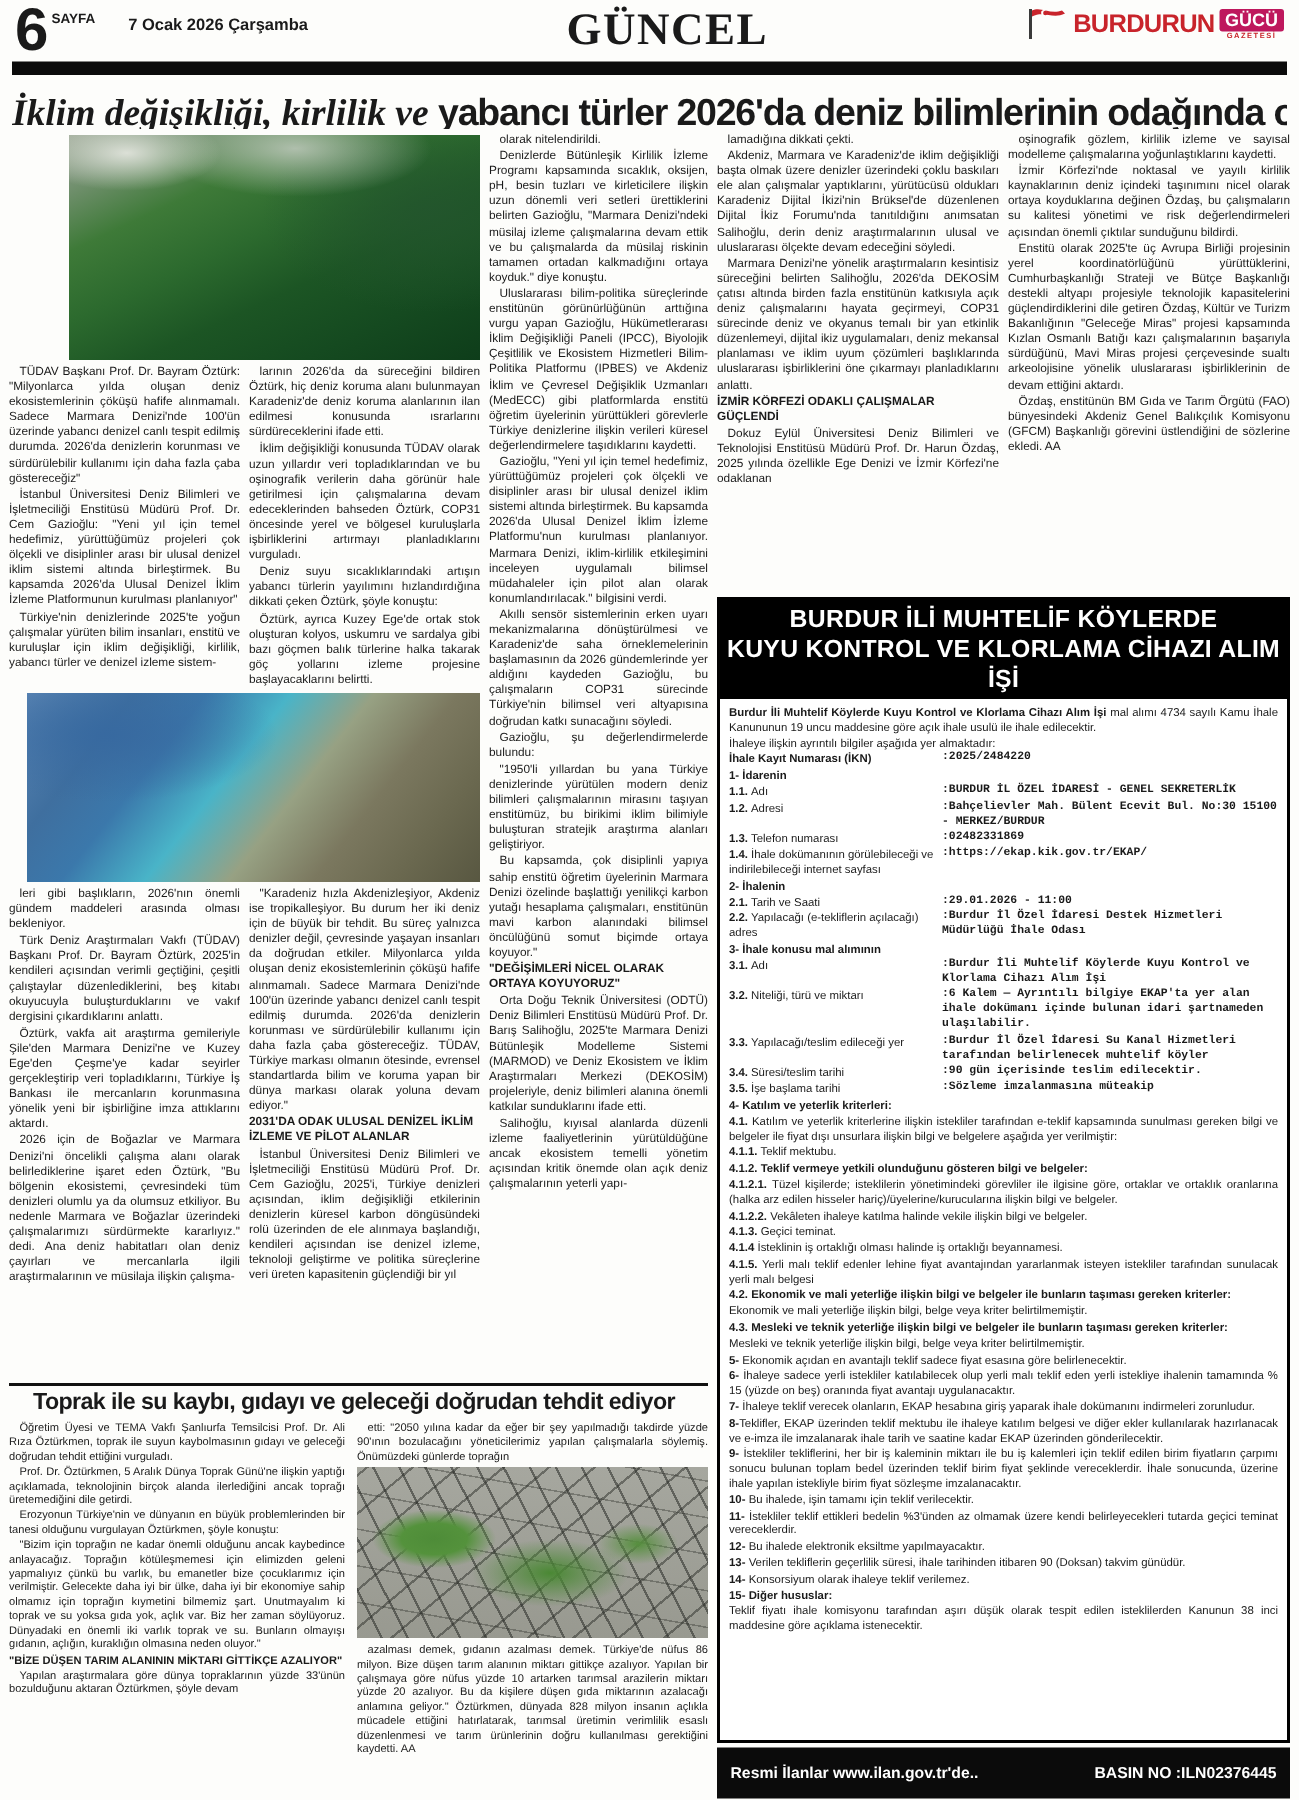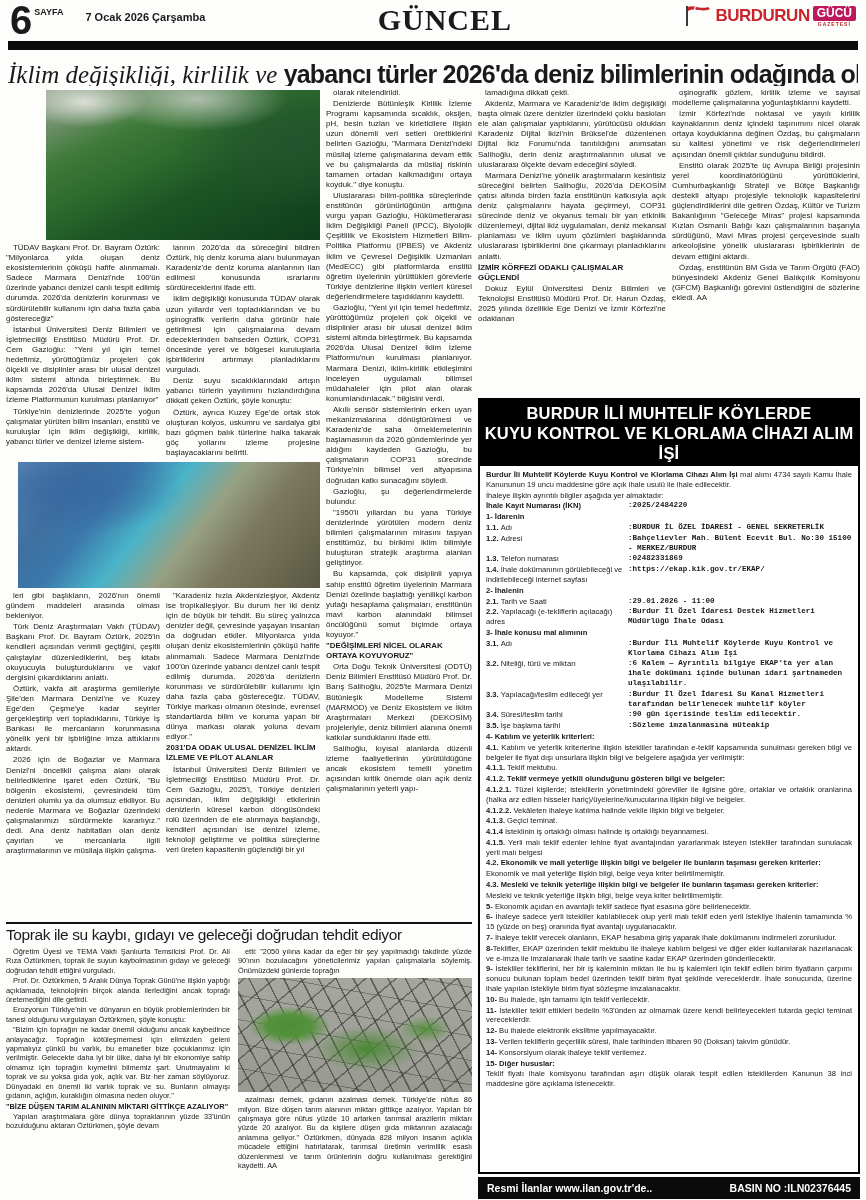--- a/index.html
+++ b/index.html
@@ -15,21 +15,21 @@
       font-weight:bold;font-size:30px;letter-spacing:1px;line-height:34px;}
   .brand{display:flex;align-items:center;gap:3px;margin-top:2px;justify-content:space-between;}
   .brand-name{font-size:17px;font-weight:900;color:#c8242b;letter-spacing:-0.5px;}
   .brand-badge{display:inline-block;text-align:center;}
   .brand-badge .b1{display:block;background:#be185d;color:#fff;font-weight:bold;font-size:12px;
       padding:1px 4px;border-radius:2px;line-height:13px;}
   .brand-badge .b2{display:block;color:#c8242b;font-size:5px;font-weight:bold;letter-spacing:1px;}
   .black-bar{height:9px;background:#0b0b0b;margin:2px 8px 0 8px;}
   
   .headline{margin:4px 8px 2px 8px;white-space:nowrap;overflow:hidden;height:32px;}
-  .hl-i{font-family:"Liberation Serif",serif;font-style:italic;font-weight:normal;font-size:25px;}
+  .hl-i{font-family:"Liberation Serif",serif;font-style:italic;font-weight:bold;font-size:25px;}
   .hl-b{font-weight:bold;font-size:25px;letter-spacing:-0.8px;}
   
   .content{display:flex;gap:6px;padding:0 6px;}
   .left-zone{width:466px;}
   .right-zone{width:382px;display:flex;flex-direction:column;}
   .cols123{display:flex;gap:6px;height:830px;overflow:hidden;}
   .group12{width:314px;}
   .two-cols{display:flex;gap:6px;}
   .two-cols .col{flex:1;overflow:hidden;}
   .col3{flex:1;overflow:hidden;}
@@ -68,25 +68,25 @@
   .n{font-weight:bold;padding-right:2px;}
   .lead{font-weight:bold;}
   
   .tender{border:2.5px solid #000;margin-top:4px;flex:1;overflow:hidden;background:#fff;}
   .tender-title{background:#000;color:#fff;text-align:center;font-weight:bold;
       font-size:16.5px;line-height:20px;padding:3px 2px;letter-spacing:0.2px;}
   .tender-body{padding:4px 6px;font-size:7.6px;line-height:9.8px;}
   .tender-body .t-p{text-align:justify;}
   .tender-body .t-h{margin-top:1px;}
   
-  .footer-bar{height:22px;background:#0b0b0b;color:#fff;display:flex;align-items:center;
+  .footer-bar{height:34px;background:#0b0b0b;color:#fff;display:flex;align-items:center;
       justify-content:space-between;padding:0 9px;font-weight:bold;font-size:10.5px;margin-top:3px;}
   
   .soil{border-top:2.5px solid #111;margin-top:4px;padding-top:1px;}
-  .soil h2{margin:1px 0 3px 0;font-size:15.5px;font-weight:normal;letter-spacing:-0.4px;
+  .soil h2{margin:1px 0 3px 16px;font-size:15.5px;font-weight:bold;letter-spacing:-0.4px;
       white-space:nowrap;overflow:hidden;}
   .soil-body{display:flex;gap:8px;height:252px;overflow:hidden;}
   .soil-body .colA{width:224px;overflow:hidden;}
   .soil-body .colB{flex:1;overflow:hidden;}
   .soil .article{font-size:7.4px;line-height:9.4px;}
 </style>
 </head>
 <body>
 
 <div class="page">

